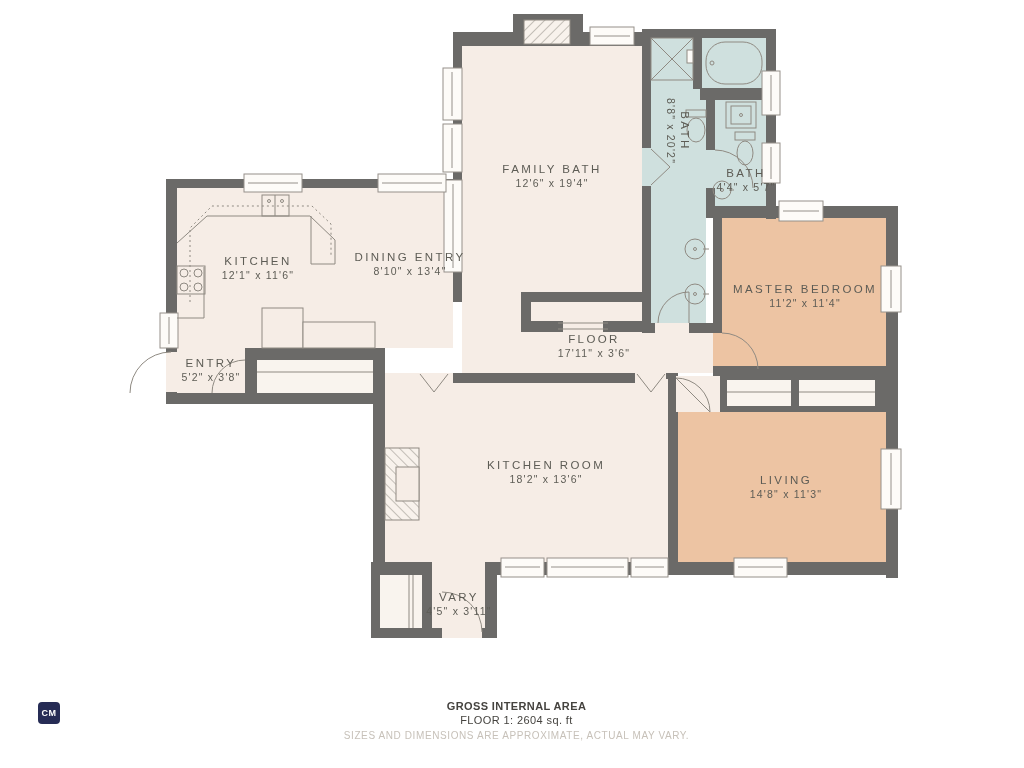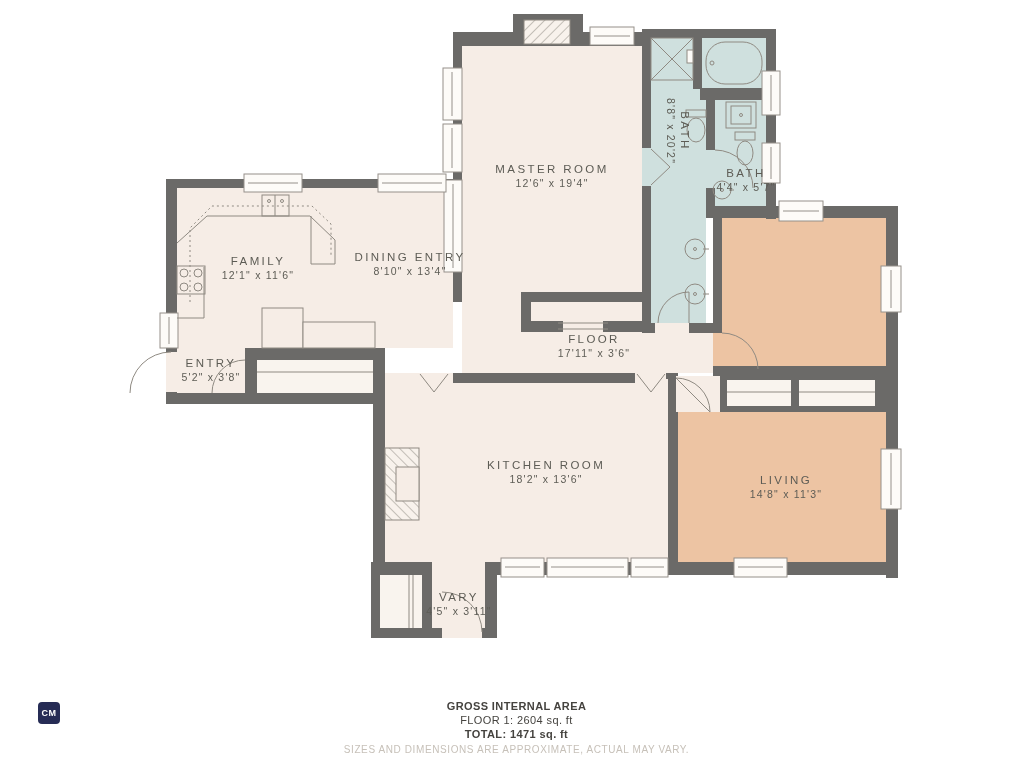--- a/index.html
+++ b/index.html
@@ -205,39 +205,43 @@
     <g>
       <rect x="524" y="20" width="46" height="24" fill="url(#hatch1)"></rect>
     </g>
     <g>
       <path d="M727 392 H791 M799 392 H875 M409 575 V628 M413 575 V628 M257 372 H373"></path>
     </g>
   </g>
 </svg>
 
 <div class="label" style="left:552px;top:176px">
-  <div class="rname">MASTER ROOM</div>
+  <div class="rname">FAMILY BATH</div>
   <div class="rdims">12'6" x 19'4"</div>
 </div>
 <div class="label rot90" style="left:678px;top:131px">
   <div class="rname">BATH</div>
   <div class="rdims">8'8" x 20'2"</div>
 </div>
 <div class="label" style="left:746px;top:180px">
   <div class="rname">BATH</div>
   <div class="rdims">4'4" x 5'7"</div>
 </div>
 <div class="label" style="left:258px;top:268px">
-  <div class="rname">FAMILY</div>
+  <div class="rname">KITCHEN</div>
   <div class="rdims">12'1" x 11'6"</div>
 </div>
 <div class="label" style="left:410px;top:264px">
   <div class="rname">DINING ENTRY</div>
   <div class="rdims">8'10" x 13'4"</div>
 </div>
+<div class="label" style="left:805px;top:296px">
+  <div class="rname">MASTER BEDROOM</div>
+  <div class="rdims">11'2" x 11'4"</div>
+</div>
 <div class="label" style="left:594px;top:346px">
   <div class="rname">FLOOR</div>
   <div class="rdims">17'11" x 3'6"</div>
 </div>
 <div class="label" style="left:211px;top:370px">
   <div class="rname">ENTRY</div>
   <div class="rdims">5'2" x 3'8"</div>
 </div>
 <div class="label" style="left:546px;top:472px">
   <div class="rname">KITCHEN ROOM</div>
@@ -248,19 +252,18 @@
   <div class="rdims">14'8" x 11'3"</div>
 </div>
 <div class="label" style="left:459px;top:604px">
   <div class="rname">VARY</div>
   <div class="rdims">4'5" x 3'11"</div>
 </div>
 
 <div id="footer">
   <div class="f b">GROSS INTERNAL AREA</div>
   <div class="f">FLOOR 1: 2604 sq. ft</div>
-  <div class="f b">TOTAL: 1471 sq. ft</div>
   <div class="disc">SIZES AND DIMENSIONS ARE APPROXIMATE, ACTUAL MAY VARY.</div>
 </div>
 
 <div id="logo">CM</div>
 
 </div>
 
 </body></html>

